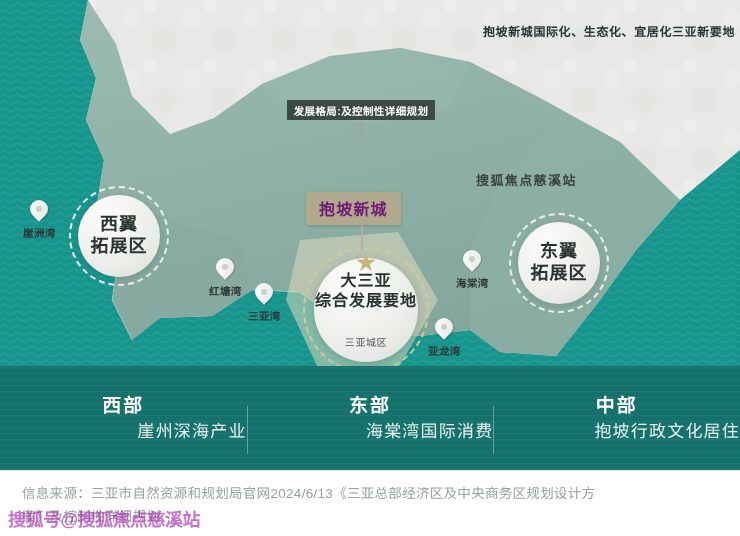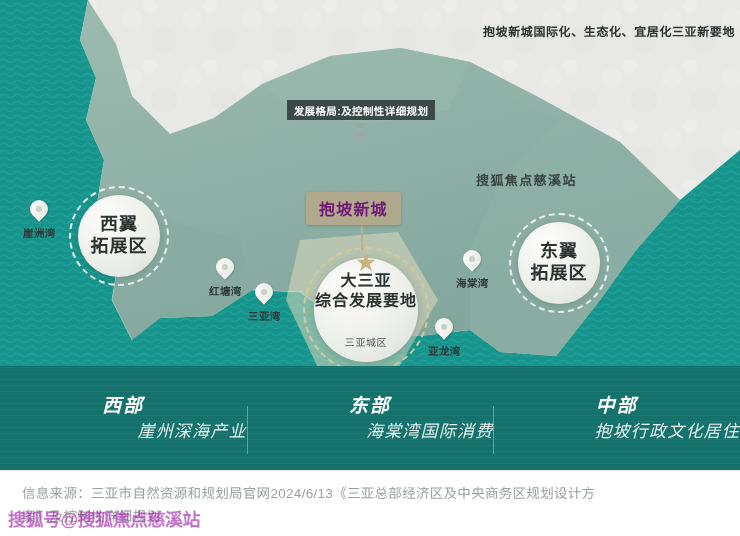--- a/index.html
+++ b/index.html
@@ -150,21 +150,20 @@
   #pin-sanyawan  { left:248px; top:283px; }
   #pin-haitang   { left:456px; top:250px; }
   #pin-yalong    { left:428px; top:318px; }
 
   
   #bottom-band {
     position:absolute; left:0; top:366px; width:740px; height:104px;
     z-index:50;
     display:flex; align-items:center;
     background:#15716b;
-    font-style:italic;
   }
   #bottom-band::before {
     content:""; position:absolute; inset:0;
     background:repeating-linear-gradient(
       0deg, rgba(255,255,255,.045) 0px, rgba(255,255,255,.045) 1px,
       transparent 1px, transparent 6px);
     pointer-events:none;
   }
   .band-col {
     flex:1; text-align:center; position:relative; z-index:2;

